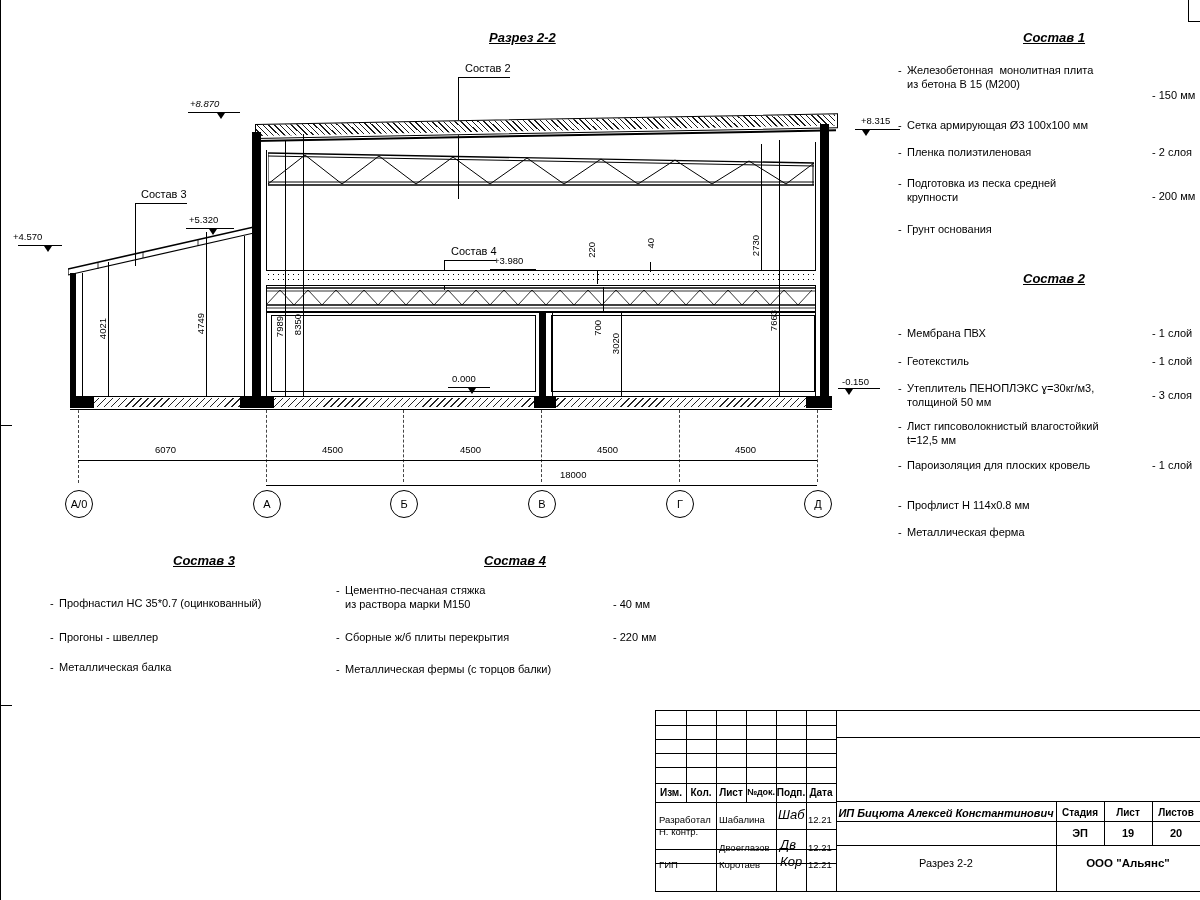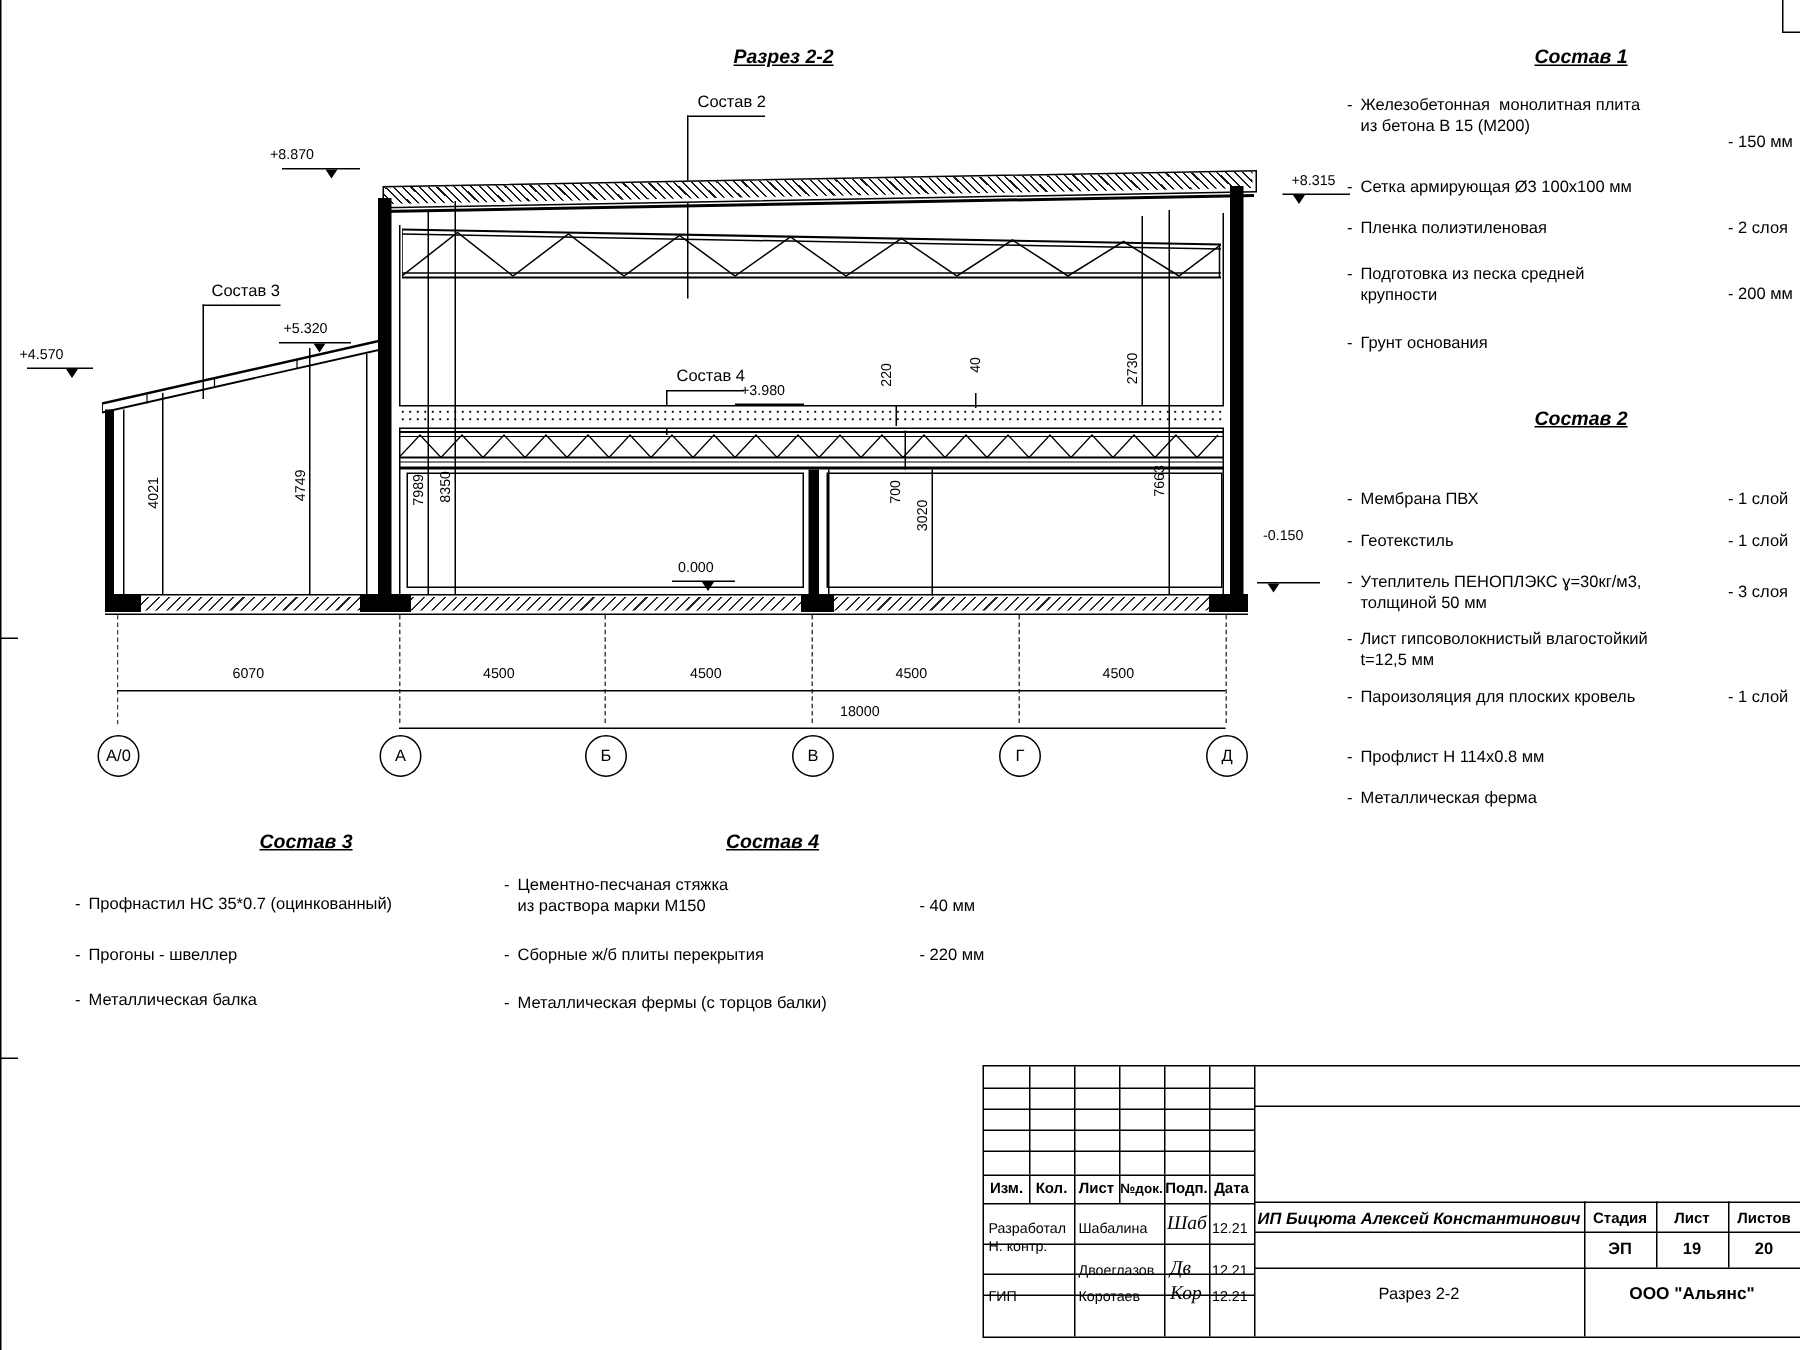--- a/index.html
+++ b/index.html
@@ -21,21 +21,21 @@
   .dash-h{border-top:1px dashed #555;height:0;}
   .spec-item{display:flex;align-items:flex-start;white-space:nowrap;font-size:11px;line-height:1.25;}
   .spec-dash{width:9px;flex:0 0 9px;}
   .spec-txt{white-space:pre;}
   .spec-val{position:absolute;white-space:nowrap;font-size:11px;}
   .circ{
     width:26px;height:26px;border:1px solid #000;border-radius:50%;
     display:flex;align-items:center;justify-content:center;font-size:11px;background:#fff;
   }
   .c{text-align:center;}
-  .sign{font-family:Liberation Serif, serif;font-style:italic;font-size:13px;text-align:center;}
+  .sign{font-family:Liberation Sans, sans-serif;font-style:italic;font-size:13px;text-align:center;}
   .bld{font-weight:bold;}
   .wall{background:#000;}
   .hatch{
     background-image:repeating-linear-gradient(45deg,#000 0 1px,transparent 1px 4px);
   }
   .hatch2{
     background-image:repeating-linear-gradient(135deg,#000 0 1px,transparent 1px 5px);
   }
   .dots{
     background-image:radial-gradient(#000 0.6px, transparent 0.7px);
@@ -61,21 +61,21 @@
   <div class="abs vhair" style="left:458px;top:77px;height:122px;"></div>
 
   <div class="abs lbl" style="left:141px;top:188px;">Состав 3</div>
   <div class="abs line" style="left:135px;top:203px;width:52px;height:1px;"></div>
   <div class="abs vhair" style="left:135px;top:203px;height:63px;"></div>
 
   <div class="abs lbl" style="left:451px;top:245px;">Состав 4</div>
   <div class="abs line" style="left:444px;top:260px;width:52px;height:1px;"></div>
   <div class="abs vhair" style="left:444px;top:260px;height:30px;"></div>
 
-  <div class="abs lbl-sm" style="left:180px;top:98px;">+8.870</div>
+  <div class="abs lbl-sm" style="left:190px;top:98px;font-style:italic;">+8.870</div>
   <div class="abs hair" style="left:188px;top:112px;width:52px;"></div>
   <div class="abs" style="left:217px;top:113px;width:0;height:0;border-left:4px solid transparent;border-right:4px solid transparent;border-top:6px solid #000;"></div>
 
   <div class="abs lbl-sm" style="left:861px;top:115px;">+8.315</div>
   <div class="abs hair" style="left:855px;top:129px;width:45px;"></div>
   <div class="abs" style="left:862px;top:130px;width:0;height:0;border-left:4px solid transparent;border-right:4px solid transparent;border-top:6px solid #000;"></div>
 
   <div class="abs lbl-sm" style="left:189px;top:214px;">+5.320</div>
   <div class="abs hair" style="left:186px;top:228px;width:48px;"></div>
   <div class="abs" style="left:209px;top:229px;width:0;height:0;border-left:4px solid transparent;border-right:4px solid transparent;border-top:6px solid #000;"></div>
@@ -85,21 +85,21 @@
   <div class="abs" style="left:44px;top:246px;width:0;height:0;border-left:4px solid transparent;border-right:4px solid transparent;border-top:6px solid #000;"></div>
 
   <div class="abs lbl-sm" style="left:494px;top:255px;">+3.980</div>
   <div class="abs hair" style="left:490px;top:269px;width:46px;"></div>
   <div class="abs" style="left:513px;top:270px;width:0;height:0;border-left:4px solid transparent;border-right:4px solid transparent;border-top:6px solid #000;"></div>
 
   <div class="abs lbl-sm" style="left:452px;top:373px;">0.000</div>
   <div class="abs hair" style="left:448px;top:387px;width:42px;"></div>
   <div class="abs" style="left:468px;top:388px;width:0;height:0;border-left:4px solid transparent;border-right:4px solid transparent;border-top:6px solid #000;"></div>
 
-  <div class="abs lbl-sm" style="left:842px;top:352px;">-0.150</div>
+  <div class="abs lbl-sm" style="left:842px;top:376px;">-0.150</div>
   <div class="abs hair" style="left:838px;top:388px;width:42px;"></div>
   <div class="abs" style="left:845px;top:389px;width:0;height:0;border-left:4px solid transparent;border-right:4px solid transparent;border-top:6px solid #000;"></div>
 
   <div class="abs" style="left:255px;top:124px;width:581px;height:13px;border:1px solid #000;background:#fff;transform:skewY(-1.05deg);transform-origin:left top;"></div>
   <div class="abs hatch" style="left:256px;top:125px;width:579px;height:11px;transform:skewY(-1.05deg);transform-origin:left top;opacity:.9;"></div>
   <div class="abs line" style="left:255px;top:140px;width:581px;height:2px;transform:skewY(-1.05deg);transform-origin:left top;"></div>
 
   <div class="abs" style="left:268px;top:152px;width:546px;height:38px;">
     <svg width="546" height="38" viewBox="0 0 546 38">
       <line x1="0" y1="1" x2="546" y2="11" stroke="#000" stroke-width="1.4"></line>

